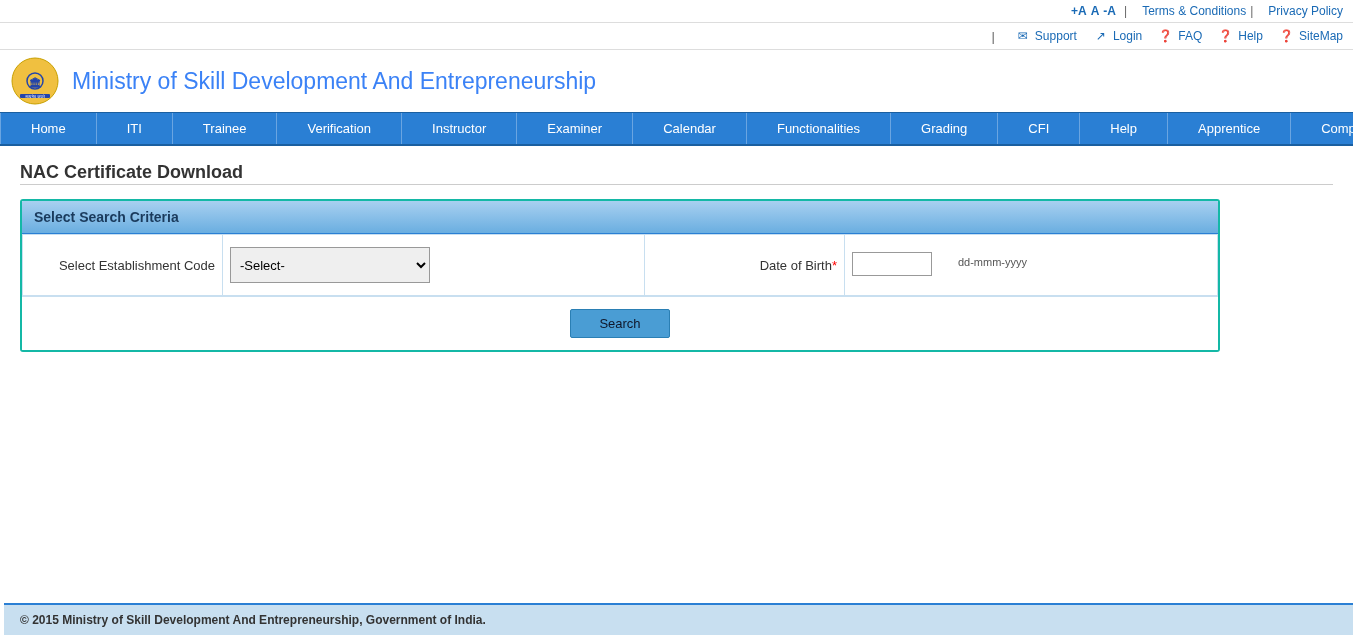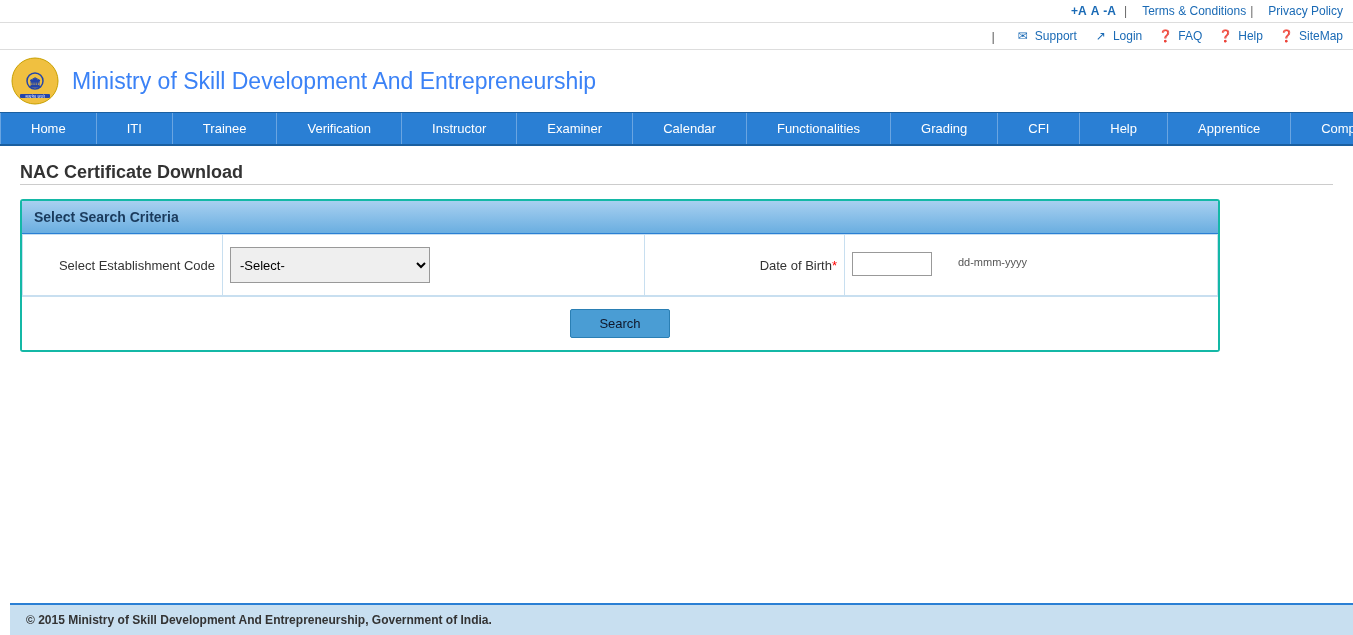--- a/index.html
+++ b/index.html
@@ -208,21 +208,21 @@
     
     .footer {
       background: #c8dff0;
       padding: 8px 16px;
       font-size: 12px;
       font-weight: bold;
       color: #333;
       border-top: 2px solid #2a7fd4;
       position: fixed;
       bottom: 0;
-      left: 10px;
+      left: 4px;
       right: 0;
     }
 
     
     .emblem {
       width: 50px;
       height: 50px;
     }
   </style>
 </head>

